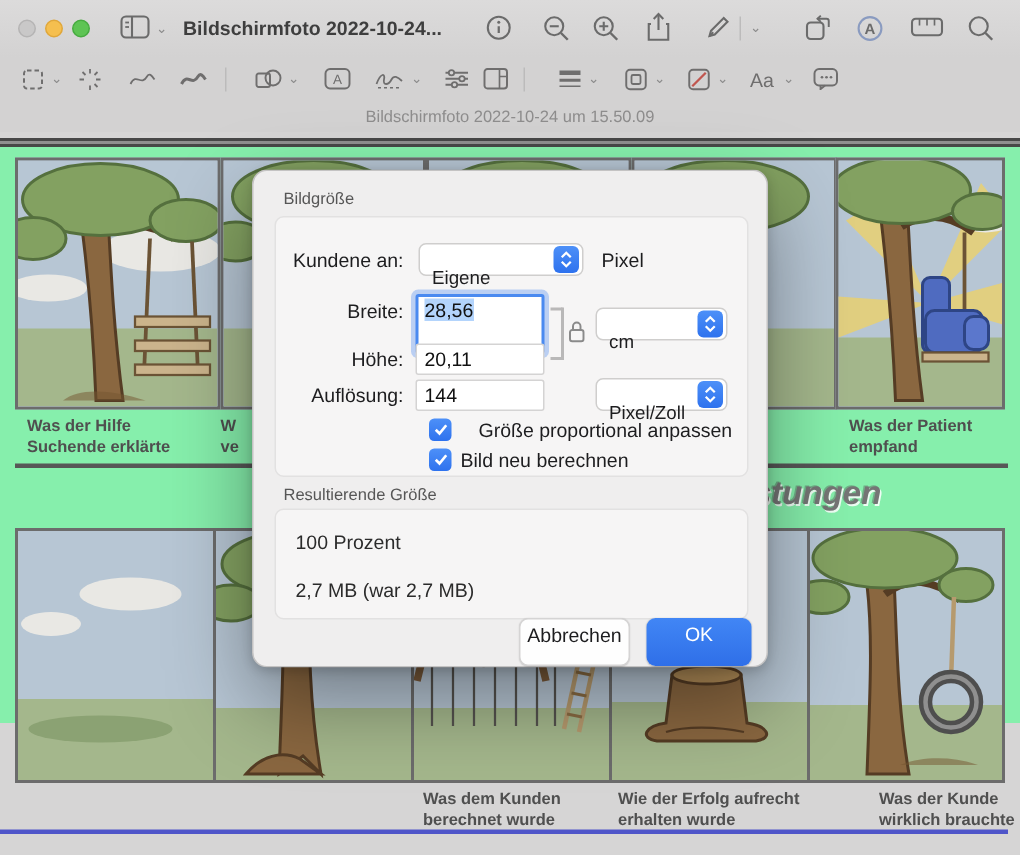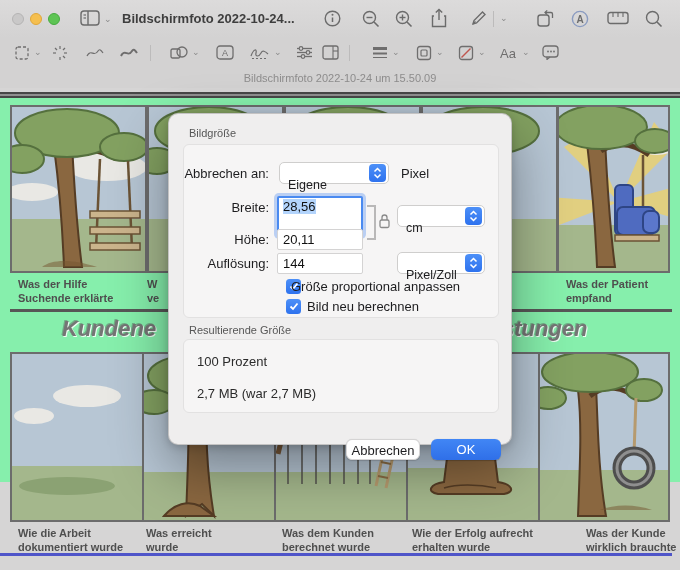--- a/index.html
+++ b/index.html
@@ -52,21 +52,21 @@
   .popup .pv { flex:1; padding-left:8px;margin-top:24px; }
   .stepper { width:17px; height:18px; margin-right:2px; border-radius:4px;
              background:linear-gradient(#4d90f8,#2e72ee); display:flex; align-items:center; justify-content:center; }
   .suffix { position:absolute; font-size:13px; color:#1d1d1f; }
   .cbx { position:absolute; width:15px; height:15px; border-radius:3.5px;
          background:linear-gradient(#4d90f8,#2e72ee); display:flex; align-items:center; justify-content:center; }
   .cbx-label { position:absolute; font-size:13px; color:#1d1d1f; }
   .bracket-v { position:absolute; left:205px; top:91px; width:2px; height:35px; background:#b9b8b8; }
   .bracket-h { position:absolute; width:8px; height:2px; background:#b9b8b8; }
   .result-text { position:absolute; font-size:13px; color:#2b2b2b;text-align:right; }
-  .btn { position:absolute; height:21px; border-radius:6px; font-size:13px; text-align:center; line-height:22px;margin-top:27px; }
+  .btn { position:absolute; height:32px; border-radius:6px; font-size:13px; text-align:center; line-height:22px; }
   .btn-cancel { left:177px; top:298px; width:74px; background:#fefefe; border:1px solid #d5d4d4; color:#1d1d1f;
                 box-shadow:0 0.5px 1px rgba(0,0,0,.15); }
   .btn-ok { left:262px; top:298px; width:70px; background:linear-gradient(#4186f5,#2f6fe8); color:#fff; font-weight:500;
             box-shadow:0 0.5px 1px rgba(0,0,0,.2); }
 </style>
 </head>
 <body>
 
 <div class="abs artwork">
   <div class="abs topband"></div>
@@ -129,21 +129,20 @@
   </svg>
 
   <div class="cap" style="left:18px;top:185px;">Was der Hilfe
 Suchende erklärte</div>
   <div class="cap" style="left:147px;top:185px;">W
 ve</div>
   <div class="cap" style="left:566px;top:185px;">Was der Patient
 empfand</div>
 
   <div class="abs rule-dark"></div>
-  <div class="banner" style="left:62px;">Kundene</div>
   <div class="banner" style="left:502px;">stungen</div>
 
   <svg class="panel" style="left:10px;top:260px;width:134px;height:170px" viewBox="0 0 130 166">
     <rect width="130" height="166" fill="#b7c6d4"></rect>
     <ellipse cx="75" cy="42" rx="34" ry="11" fill="#e9e8e4"></ellipse>
       <ellipse cx="22" cy="62" rx="20" ry="8" fill="#e9e8e4"></ellipse>
     <rect y="112" width="130" height="54" fill="#a4b78c"></rect>
     <ellipse cx="55" cy="132" rx="48" ry="9" fill="#8ba273"></ellipse>
   </svg>
   <svg class="panel" style="left:142px;top:260px;width:134px;height:170px" viewBox="0 0 130 166">
@@ -191,24 +190,20 @@
     <path d="M50,42 C66,30 82,32 100,46" fill="none" stroke="#553c24" stroke-width="5"></path>
     <ellipse cx="50" cy="18" rx="48" ry="20" fill="#83a161" stroke="#55703e" stroke-width="2"></ellipse>
     <ellipse cx="8" cy="44" rx="18" ry="11" fill="#83a161" stroke="#55703e" stroke-width="2"></ellipse>
     <ellipse cx="104" cy="36" rx="18" ry="11" fill="#83a161" stroke="#55703e" stroke-width="2"></ellipse>
     <line x1="96" y1="44" x2="94" y2="100" stroke="#b69a6e" stroke-width="3"></line>
     <circle cx="94" cy="114" r="17" fill="none" stroke="#4e4e4e" stroke-width="9"></circle>
     <circle cx="94" cy="114" r="17" fill="none" stroke="#8f8f8f" stroke-width="3"></circle>
     <path d="M60,156 C74,150 96,150 112,156 Z" fill="#74552f" opacity=".5"></path>
   </svg>
 
-  <div class="cap" style="left:18px;top:434px;">Wie die Arbeit
-dokumentiert wurde</div>
-  <div class="cap" style="left:146px;top:434px;">Was erreicht
-wurde</div>
   <div class="cap" style="left:282px;top:434px;">Was dem Kunden
 berechnet wurde</div>
   <div class="cap" style="left:412px;top:434px;">Wie der Erfolg aufrecht
 erhalten wurde</div>
   <div class="cap" style="left:546px;top:434px;margin-left:40px;">Was der Kunde
 wirklich brauchte</div>
   <div class="abs rule-blue"></div>
 </div>
 
 <div class="abs titlebar">
@@ -402,21 +397,21 @@
 
 <div class="abs subtitlebar">
   <span class="subtitle">Bildschirmfoto 2022-10-24 um 15.50.09</span>
 </div>
 
 <div class="abs dialog">
   <div class="abs dlg-title">Bildgröße</div>
   <div class="gbox gbox1"></div>
   <div class="gbox gbox2"></div>
 
-  <div class="dlg-label" style="top:52px">Abbrechen an:</div>
+  <div class="dlg-label" style="top:52px">Kundene an:</div>
   <div class="popup" style="left:110px;top:48px;width:110px">
     <span class="pv">Eigene</span>
     <span class="stepper">
         <svg width="9" height="12" viewBox="0 0 9 12">
           <path d="M1.5,4.5 L4.5,1.5 L7.5,4.5" fill="none" stroke="#fff" stroke-width="1.5"></path>
           <path d="M1.5,7.5 L4.5,10.5 L7.5,7.5" fill="none" stroke="#fff" stroke-width="1.5"></path>
         </svg>
       </span>
   </div>
   <div class="suffix" style="left:232px;top:52px">Pixel</div>
@@ -463,21 +458,21 @@
           <path d="M1.5,7.5 L4.5,10.5 L7.5,7.5" fill="none" stroke="#fff" stroke-width="1.5"></path>
         </svg>
       </span>
   </div>
 
   <div class="cbx" style="left:117px;top:165px">
     <svg width="10" height="9" viewBox="0 0 10 9">
         <path d="M1.5,4.5 L4,7 L8.5,1.5" fill="none" stroke="#fff" stroke-width="1.8"></path>
       </svg>
   </div>
-  <div class="cbx-label" style="left:122px;top:165px">Größe proportional anpassen</div>
+  <div class="cbx-label" style="left:150px;top:165px">Größe proportional anpassen</div>
   <div class="cbx" style="left:117px;top:185px">
     <svg width="10" height="9" viewBox="0 0 10 9">
         <path d="M1.5,4.5 L4,7 L8.5,1.5" fill="none" stroke="#fff" stroke-width="1.8"></path>
       </svg>
   </div>
   <div class="cbx-label" style="left:138px;top:185px">Bild neu berechnen</div>
 
   <div class="abs dlg-title" style="left:20px;top:210px">Resultierende Größe</div>
   <div class="result-text" style="left:28px;top:240px">100 Prozent</div>
   <div class="result-text" style="left:28px;top:272px">2,7 MB (war 2,7 MB)</div>

